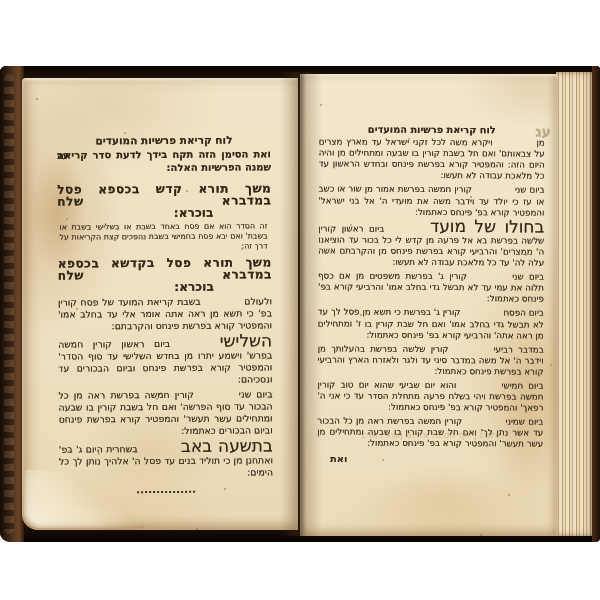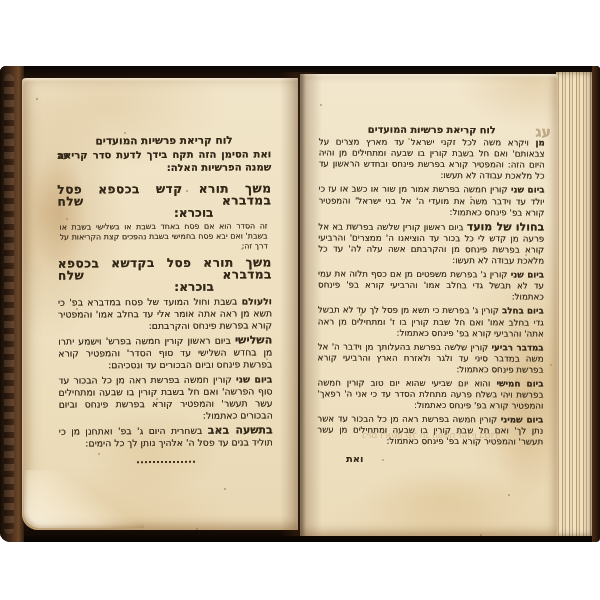--- a/index.html
+++ b/index.html
@@ -58,24 +58,24 @@
   .lp-text .hdr{font-size:10.5px;}
   .rp-text .hdr{font-size:9.8px;}
   .folio{position:absolute;left:0;top:15px;font-size:9.5px;font-weight:bold;}
   .faint-folio{position:absolute;right:-6px;top:2px;font-size:14px;color:#9a7a4e;opacity:.55;font-weight:bold;}
   .intro{font-size:10px;line-height:13px;font-weight:bold;margin-bottom:9px;}
   .mnemo{font-size:12.2px;font-weight:bold;letter-spacing:.4px;text-align:justify;
          text-align-last:justify;margin-top:4px;}
   .mnemo-tail{font-size:12.2px;font-weight:bold;padding-right:58px;margin-bottom:3px;}
   .note{font-size:7.9px;line-height:9.8px;margin:0 4px 6px 2px;color:#3d2f1d;}
   .para{margin-bottom:3px;}
-  .lead{font-weight:bold;}
-  .lead.big{font-size:11px;}
+  .lead{font-weight:normal;margin-left:40px;}
+  .lead.big{font-size:17px;}
   .rule{width:58px;margin:12px auto 0;border-top:2px dotted #41301c;height:0;}
-  .catchword{position:absolute;left:46px;bottom:72px;font-size:10px;font-weight:bold;
+  .catchword{position:absolute;left:30px;bottom:72px;font-size:10px;font-weight:bold;
              color:#332717;direction:rtl;}
   .show-through{position:absolute;left:24px;bottom:96px;width:214px;direction:rtl;text-align:center;
              font-size:9px;color:#a07c4c;opacity:.38;transform:scaleX(-1);filter:blur(.4px);}
 </style>
 </head>
 <body>
 
 <div class="canvas">
   <div class="book">
     <div class="cover-left"></div>
@@ -95,21 +95,21 @@
         </div>
         <div class="intro">ואת הסימן הזה תקח בידך לדעת סדר קריאה שמנה הפרשיות האלה:</div>
         <div class="mnemo">משך תורא קדש בכספא פסל במדברא שלח</div>
         <div class="mnemo-tail">בוכרא:</div>
         <div class="note">זה הסדר הוא אם פסח באחד בשבת או בשלישי בשבת או בשבת' ואם יבא פסח בחמישי בשבת נהפכים קצת הקריאות על דרך זה:</div>
         <div class="mnemo">משך תורא פסל בקדשא בכספא במדברא שלח</div>
         <div class="mnemo-tail">בוכרא:</div>
 
         <div class="para">
           <span class="lead">ולעולם</span>
-          <span>בשבת וחול המועד של פסח במדברא בפ' כי תשא מן ראה אתה אומר אלי עד בחלב אמו' והמפטיר קורא בפרשת פינחס והקרבתם:</span>
+          <span>בשבת קריאת המועד של פסח קורין בפ' כי תשא מן ראה אתה אומר אלי עד בחלב אמו' והמפטיר קורא בפרשת פינחס והקרבתם:</span>
         </div>
         <div class="para">
           <span class="lead big">השלישי</span>
           <span>ביום ראשון קורין חמשה בפרש' וישמע יתרו מן בחדש השלישי עד סוף הסדר' והמפטיר קורא בפרשת פינחס וביום הבכורים עד ונסכיהם:</span>
         </div>
         <div class="para">
           <span class="lead">ביום שני</span>
           <span>קורין חמשה בפרשת ראה מן כל הבכור עד סוף הפרשה' ואם חל בשבת קורין בו שבעה ומתחילים עשר תעשר' והמפטיר קורא בפרשת פינחס וביום הבכורים כאתמול:</span>
         </div>
         <div class="para">
@@ -140,21 +140,21 @@
         </div>
         <div class="para">
           <span class="lead big">בחולו של מועד</span>
           <span>ביום ראשון קורין שלשה בפרשת בא אל פרעה מן קדש לי כל בכור עד הוציאנו ה' ממצרים' והרביעי קורא בפרשת פינחס מן והקרבתם אשה עלה לה' עד כל מלאכת עבודה לא תעשו:</span>
         </div>
         <div class="para">
           <span class="lead">ביום שני</span>
           <span>קורין ג' בפרשת משפטים מן אם כסף תלוה את עמי עד לא תבשל גדי בחלב אמו' והרביעי קורא בפ' פינחס כאתמול:</span>
         </div>
         <div class="para">
-          <span class="lead">ביום בחלב</span>
+          <span class="lead">ביום הפסח</span>
           <span>קורין ג' בפרשת כי תשא מן פסל לך עד לא תבשל גדי בחלב אמו' ואם חל שבת קורין בו ז' ומתחילים מן ראה אתה' והרביעי קורא בפ' פינחס כאתמול:</span>
         </div>
         <div class="para">
           <span class="lead">במדבר רביעי</span>
           <span>קורין שלשה בפרשת בהעלותך מן וידבר ה' אל משה במדבר סיני עד ולגר ולאזרח הארץ והרביעי קורא בפרשת פינחס כאתמול:</span>
         </div>
         <div class="para">
           <span class="lead">ביום חמישי</span>
           <span>והוא יום שביעי שהוא יום טוב קורין חמשה בפרשת ויהי בשלח פרעה מתחלת הסדר עד כי אני ה' רפאך' והמפטיר קורא בפ' פינחס כאתמול:</span>
         </div>

